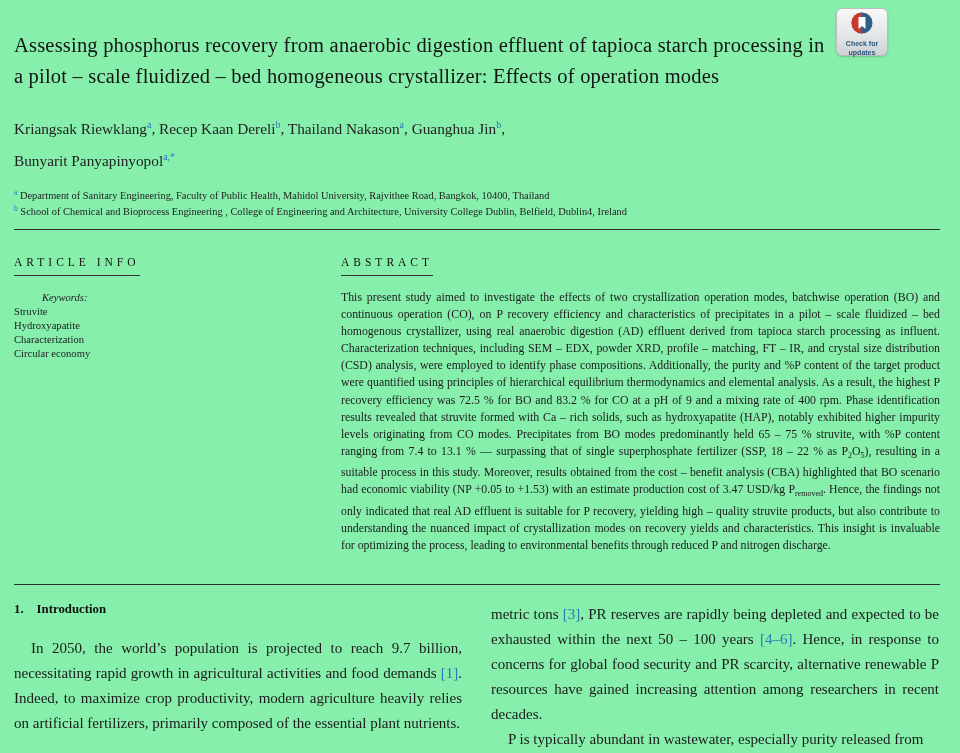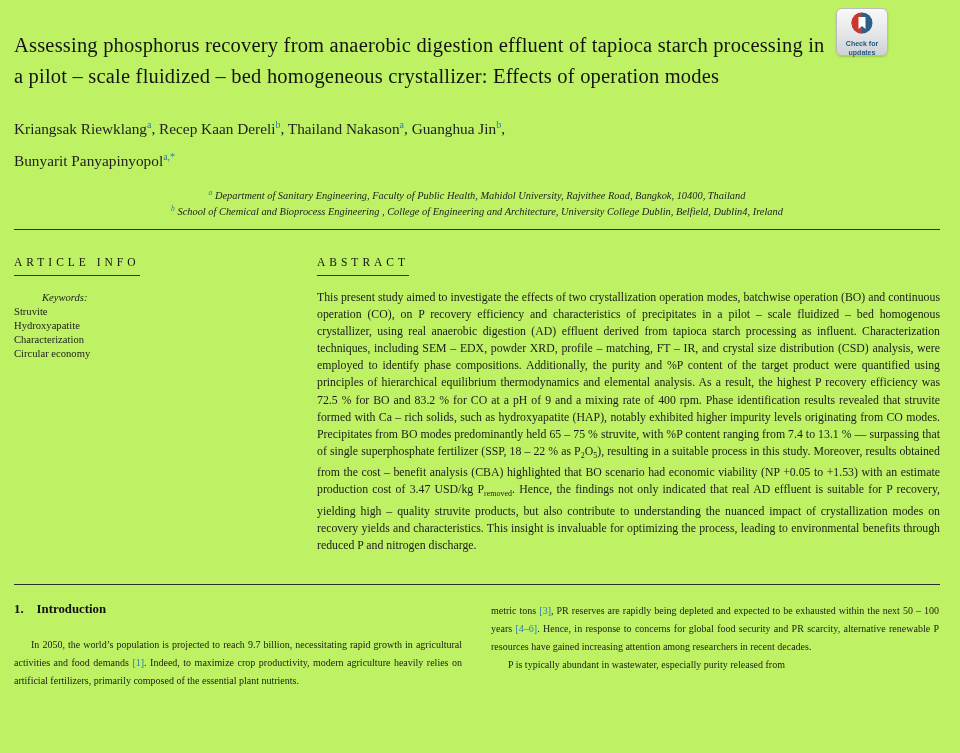--- a/index.html
+++ b/index.html
@@ -1,56 +1,56 @@
 <!DOCTYPE html>
 <html><head>
 <meta charset="utf-8">
 <style>
   * { margin:0; padding:0; box-sizing:border-box; }
   html,body { background:#ffffff; }
   .page {
     position:relative; width:960px; height:753px; overflow:hidden;
-    background:#bef264; color:#1c1c1c;
+    background:#86efac; color:#1c1c1c;
     font-family:"Liberation Serif","DejaVu Serif",serif;
     padding:30px 20px 0 14px;
   }
 
   
   .title {
     font-size:20.5px; font-weight:400; line-height:30.5px;
     width:812px; color:#141414; letter-spacing:0.2px;
   }
   .authors { margin-top:22px; font-size:15.3px; line-height:32px; color:#222; }
   .sup-link { color:#2a7ab5; font-size:10px; vertical-align:super; line-height:0; }
   .affil-block { margin-top:11px; }
-  .affil { font-size:10.4px; font-style:italic; line-height:15.5px; color:#222;text-align:center; }
+  .affil { font-size:10.4px; line-height:15.5px; color:#222; }
   .affil .sup-link { font-size:7.5px; }
 
   .rule { border:0; border-top:1px solid #2e2e2e; margin-top:10px; }
   .rule2 { border:0; border-top:1px solid #2e2e2e; margin-top:30px; }
 
   
-  .info-abstract { display:flex; padding-top:22px; }
+  .info-abstract { display:flex; padding-top:22px;gap:24px; }
   .col-info { width:252px; flex:none; }
   .col-abs { flex:1; margin-left:51px; }
   .sec-head {
     display:inline-block; font-size:11.5px; letter-spacing:4px;
     padding-bottom:7px; border-bottom:1px solid #333; color:#111;
   }
   .kw-label { font-style:italic; font-size:10.6px; line-height:14px; margin-top:15px;margin-left:28px; }
   .kw-list { list-style:none; font-size:10.6px; line-height:14px; }
   .abs-text { margin-top:13px; font-size:11.8px; line-height:17.1px; text-align:justify; color:#1b1b1b; }
   .abs-text sub { font-size:8px; }
 
   
   .body-cols { display:flex; gap:29px; margin-top:17px; }
   .bcol { width:448px; flex:none; }
   .sec2 { font-size:12.8px; font-weight:700; color:#111; }
   .sec-num { margin-right:13px; }
-  .body-p { font-size:10px; line-height:18px; text-align:justify; color:#1b1b1b; }
+  .body-p { font-size:15px; line-height:25px; text-align:justify; color:#1b1b1b; }
   .first-p { margin-top:19px; }
   .indent { text-indent:17px; }
   .cite { color:#2a7ab5; text-decoration:none; cursor:pointer; }
 
   
   .crossmark {
     position:absolute; top:8px; left:836px; width:52px; height:48px;
     border:1px solid #bcbcbc; border-radius:6px;
     background:linear-gradient(180deg,#f8f8f8 0%,#e4e6e7 55%,#ced2d5 100%);
     display:flex; flex-direction:column; align-items:center; padding-top:3px;

